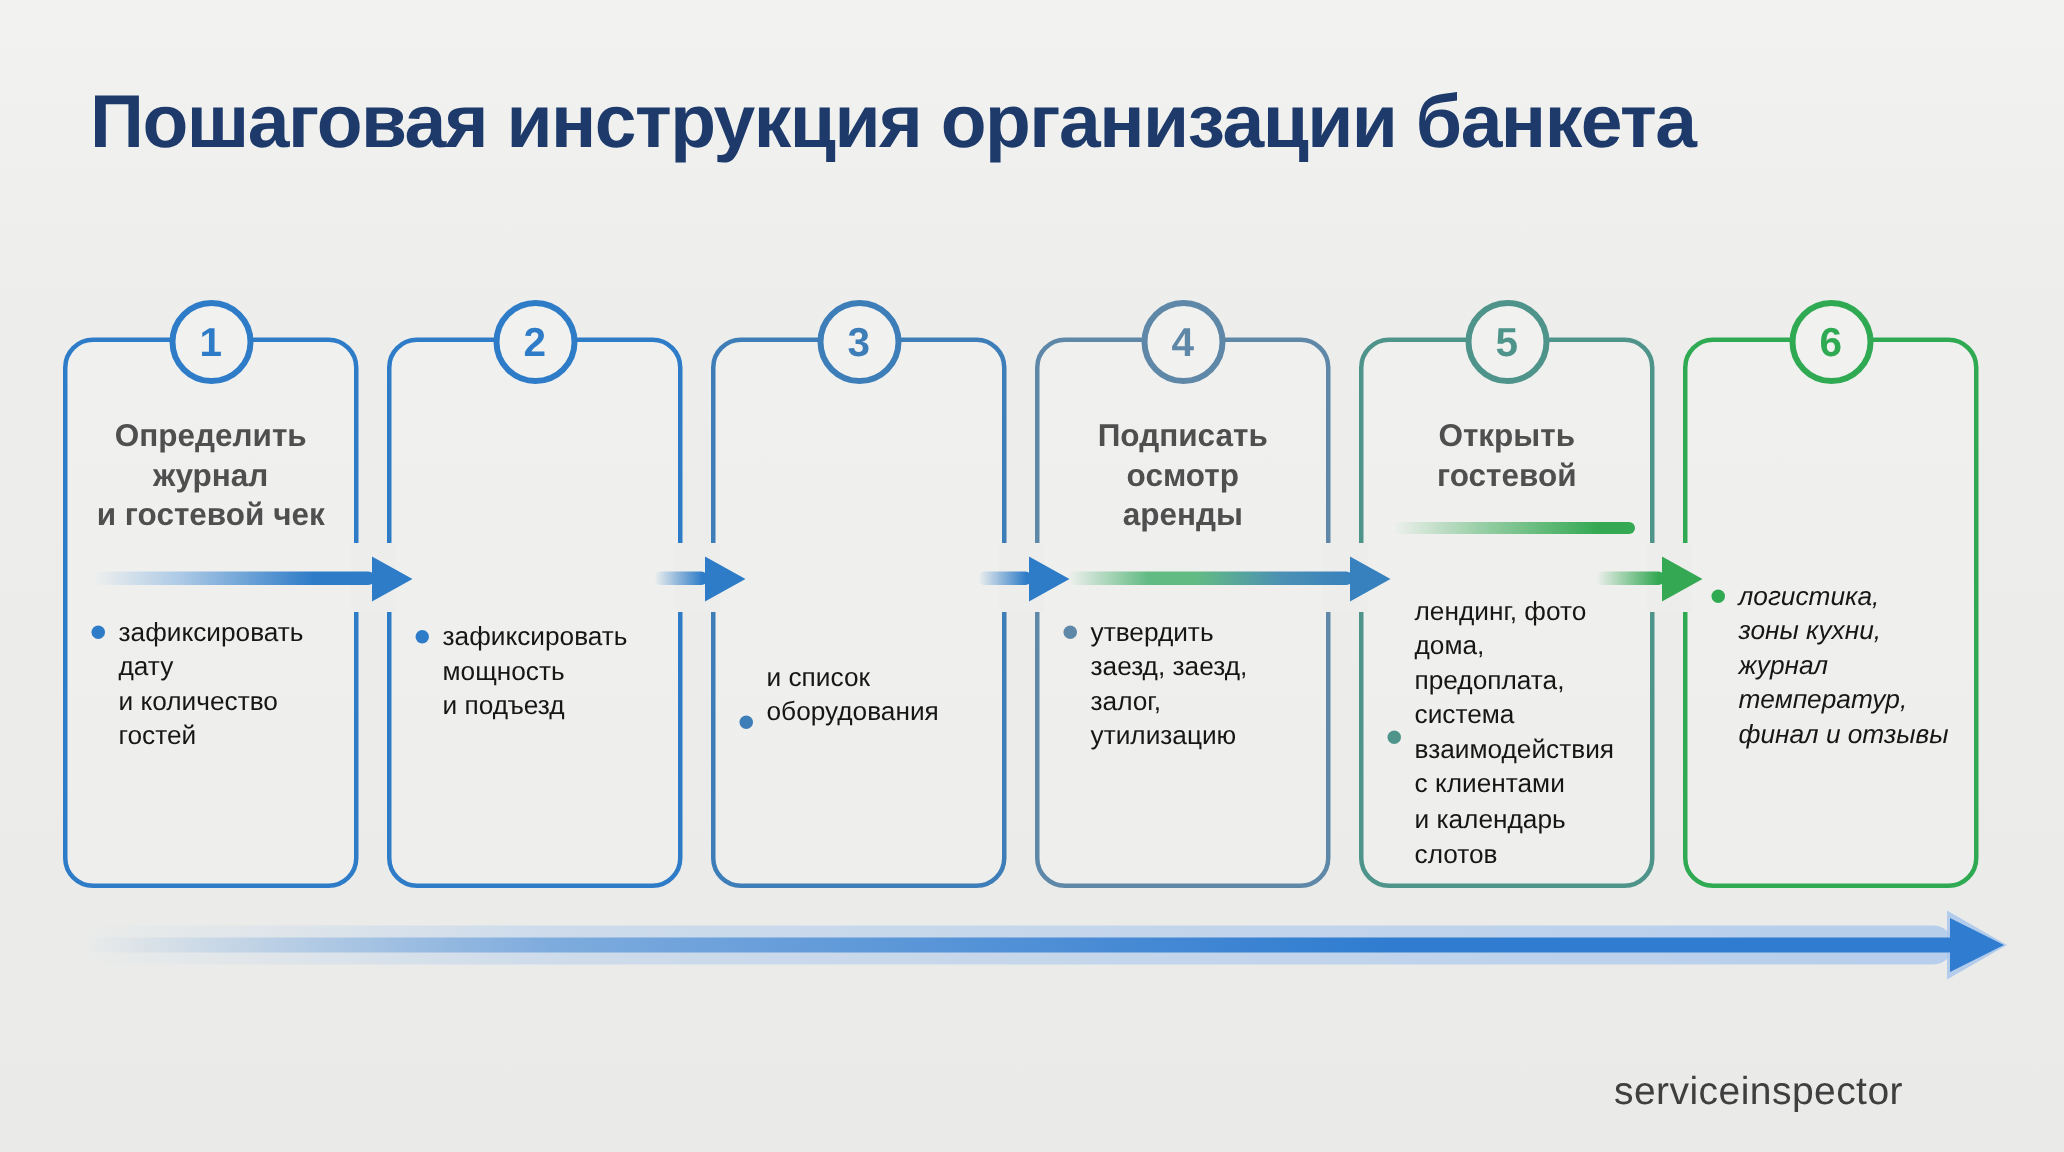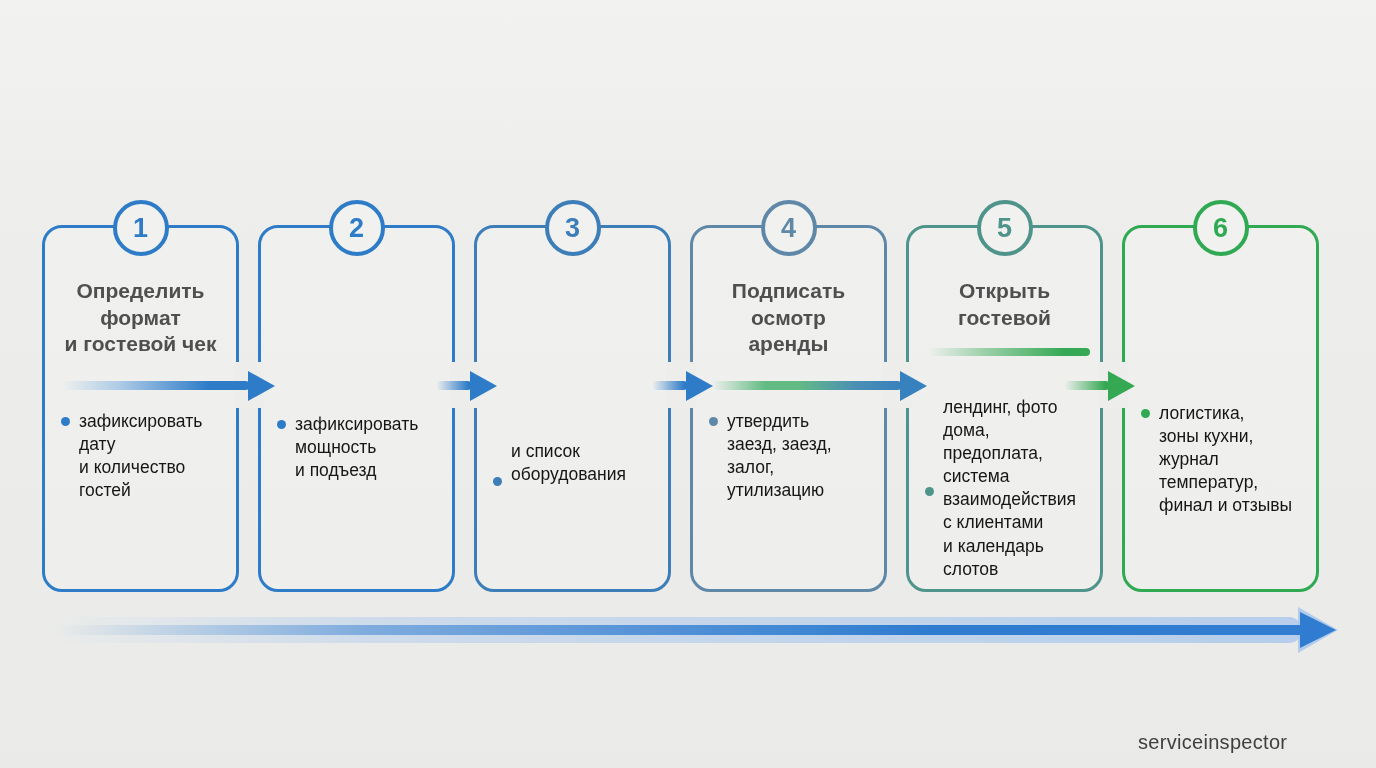--- a/index.html
+++ b/index.html
@@ -41,21 +41,21 @@
     white-space:pre-line;
   }
   .bullets {
     position:absolute; left:16px; right:5px; display:flex; gap:9px;
   }
   .card:nth-child(1) .bullets { top:182px; }
   .card:nth-child(2) .bullets { top:185px; }
   .card:nth-child(3) .bullets { top:212px;align-items:flex-end; }
   .card:nth-child(4) .bullets { top:182px; }
   .card:nth-child(5) .bullets { top:168px;align-items:center; }
-  .card:nth-child(6) .bullets { top:174px; }
+  .card:nth-child(6) .bullets { top:158px;font-style:italic; }
   .dot {
     flex:none; width:9px; height:9px; border-radius:50%;
     background:var(--accent,#2e7cc8); margin-top:7px;
   }
   .bullet-text {
     font-size:17.5px; line-height:1.32; color:#161616; white-space:pre-line;
   }
 
   
   .mask { position:absolute; top:362px; height:46px; width:30px; background:#edeeec; z-index:2; }
@@ -97,38 +97,39 @@
     border-top:23px solid transparent; border-bottom:23px solid transparent;
     border-left:40px solid rgba(170,199,236,0.85);
   }
   .bt-head {
     position:absolute; left:1300px; top:612px; width:0; height:0; z-index:2;
     border-top:18px solid transparent; border-bottom:18px solid transparent;
     border-left:36px solid #2f7cd0;
   }
 
   .watermark {
-    position:absolute; left:1138px; top:712px;
-    font-size:20px; color:#3f3f3f; letter-spacing:0.3px;margin-top:19px;
+    position:absolute; left:1076px; top:712px;
+    font-size:26px; color:#3f3f3f; letter-spacing:0.3px;
   }
 </style>
 </head>
 <body>
 
 <div class="page">
 
+  <h1 class="main-title">Пошаговая инструкция организации банкета</h1>
 
   <div class="cards">
 
     <div class="card" style="--accent: #2e7cc8;">
       <div class="circle">
         <span class="circle-num">1</span>
       </div>
       <div class="card-title">Определить
-формат
+журнал
 и гостевой чек</div>
       <div class="bullets">
         <span class="dot"></span>
         <span class="bullet-text">зафиксировать
 дату
 и количество
 гостей</span>
       </div>
     </div>
 

